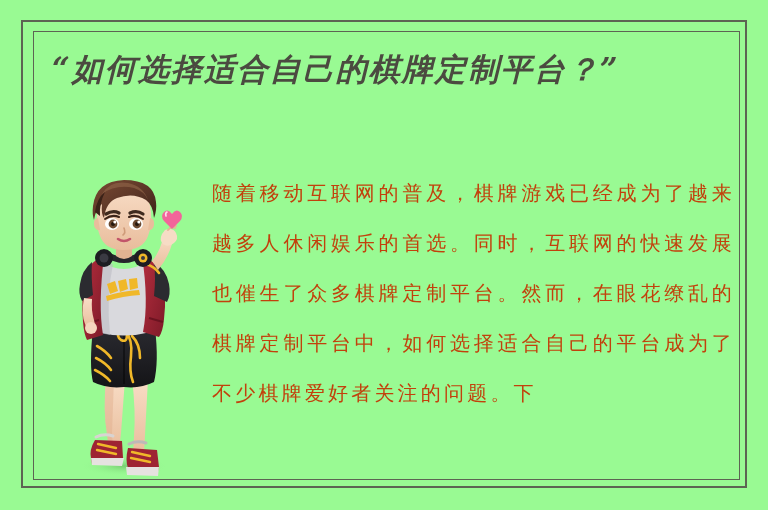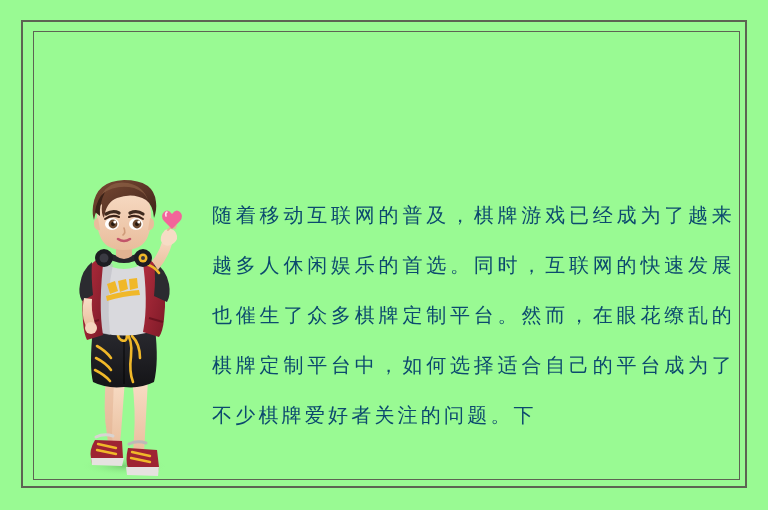--- a/index.html
+++ b/index.html
@@ -57,29 +57,29 @@
     letter-spacing: 2px;
     color: #4b4a40;
     white-space: pre-wrap;
     word-break: break-all;
   }
 
   
   .body-copy {
     position: absolute;
     left: 212px;
-    top: 190px;
+    top: 168px;
     width: 523px;
     height: 300px;
     overflow: hidden;
     font-family: "DejaVu Sans", sans-serif;
     font-size: 20px;
     line-height: 50px;
     letter-spacing: 3.2px;
-    color: #0c4a6e;
+    color: #c2410c;
     text-align: justify;
     text-justify: inter-character;
     word-break: break-all;
   }
 
   
   .character {
     position: absolute;
     left: 62px;
     top: 178px;
@@ -89,20 +89,21 @@
   .character svg { display: block; width: 126px; height: 300px; }
 </style>
 </head>
 <body>
 
 <div id="poster">
 
   <div class="frame-outer"></div>
   <div class="frame-inner"></div>
 
+  <div class="title">“如何选择适合自己的棋牌定制平台？”</div>
 
   <div class="character">
     <svg viewBox="0 0 126 300" xmlns="http://www.w3.org/2000/svg" aria-hidden="true">
       <defs>
         <linearGradient id="gHair" x1="0" y1="0" x2="1" y2="1">
           <stop offset="0" stop-color="#7a4a33"></stop>
           <stop offset="0.55" stop-color="#5a3526"></stop>
           <stop offset="1" stop-color="#3a2218"></stop>
         </linearGradient>
         <linearGradient id="gSkin" x1="0" y1="0" x2="0" y2="1">

